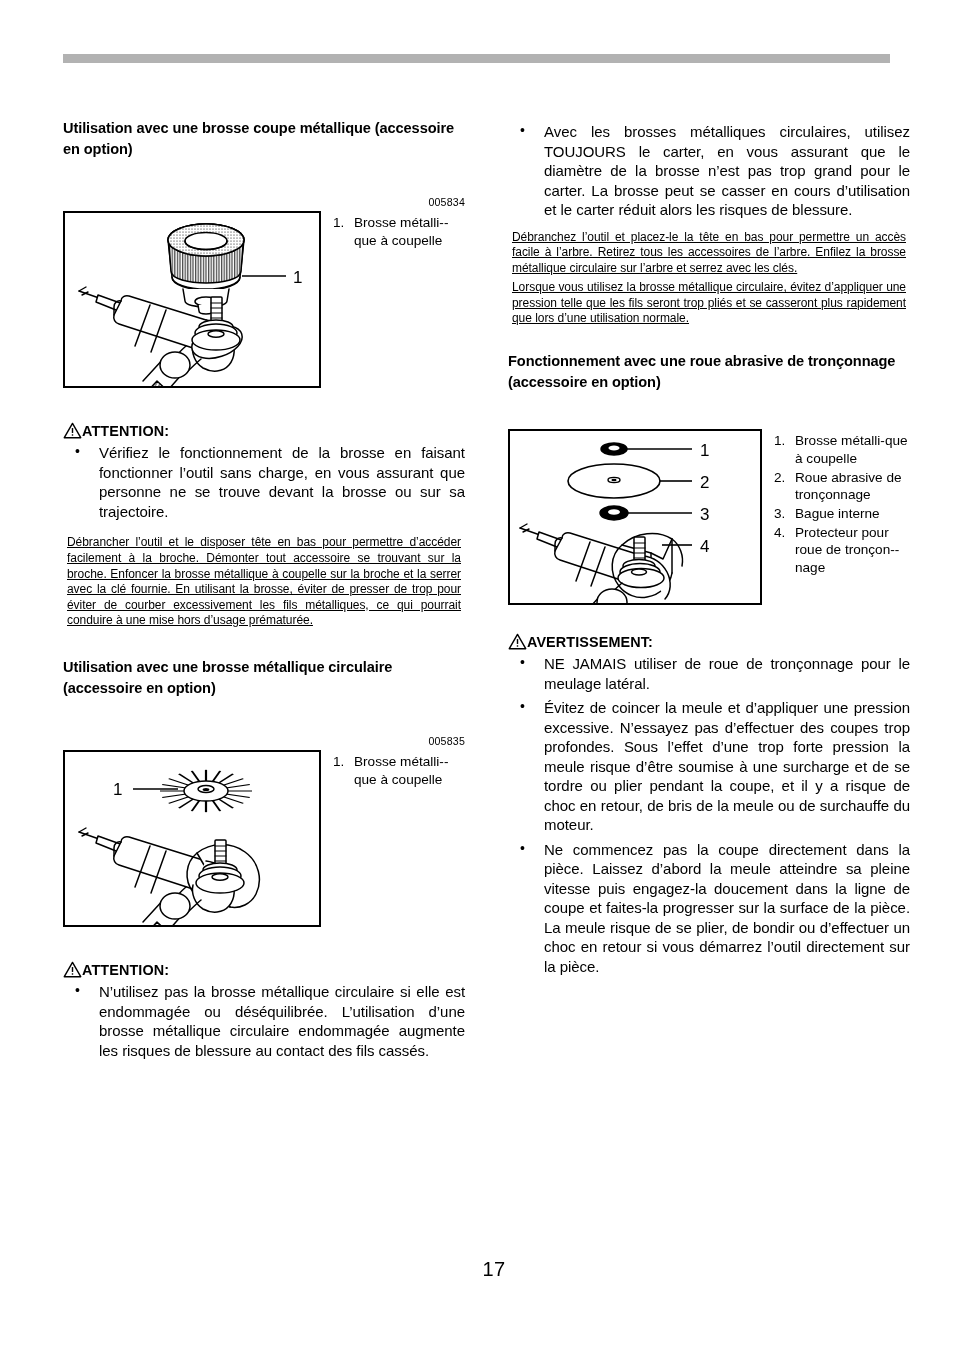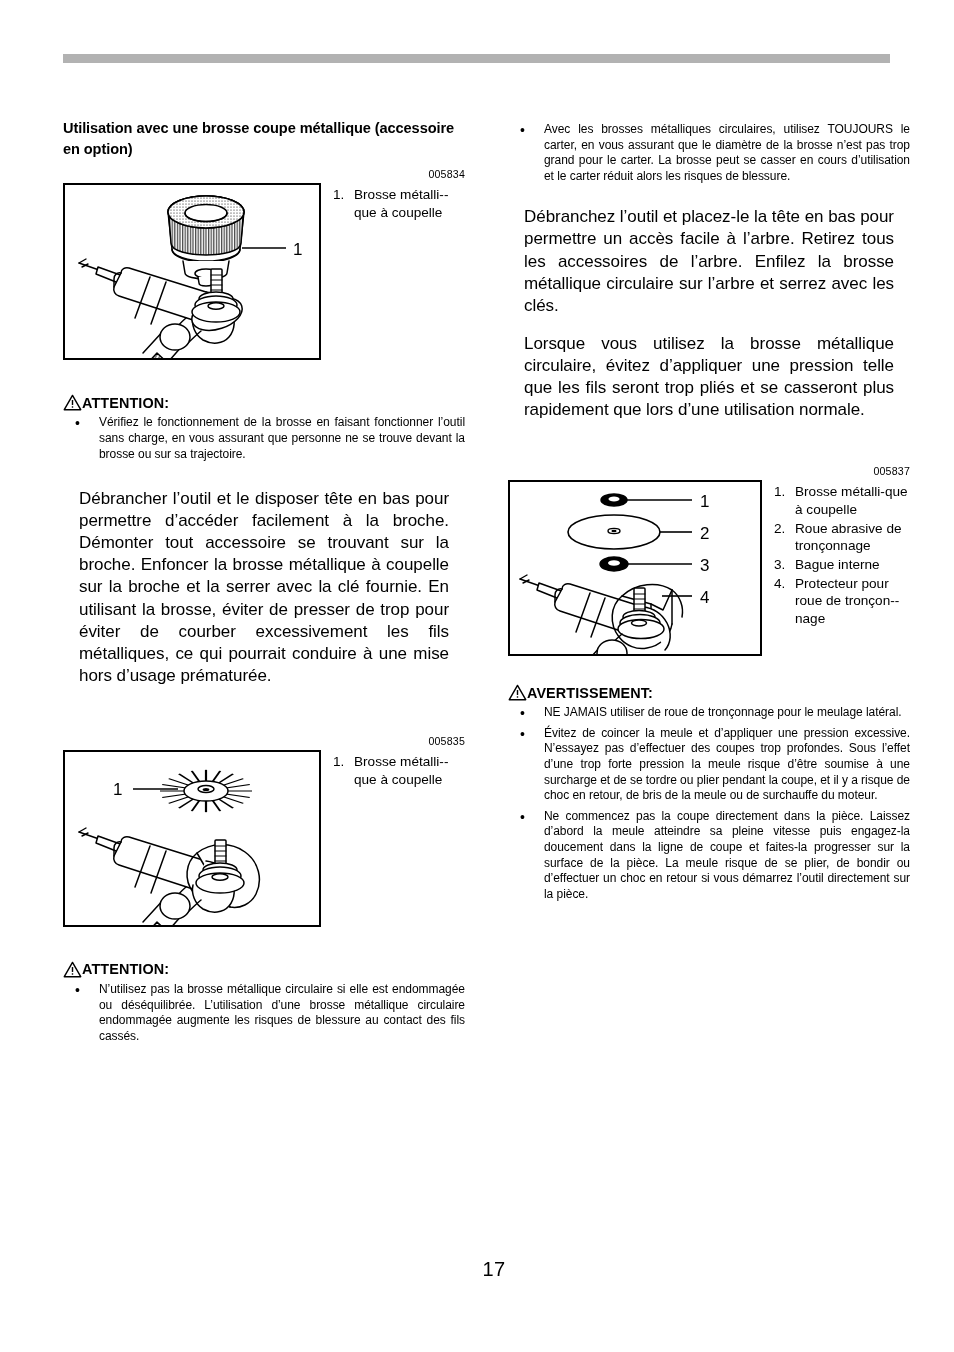--- a/index.html
+++ b/index.html
@@ -52,26 +52,27 @@
 
   
   h2.sec-title {
     font-size: 14.6px;
     font-weight: bold;
     line-height: 1.45;
     margin: 0 0 0 0;
     letter-spacing: -0.1px;
   }
   p.body {
-    font-size: 17px;
+    font-size: 12px;
     line-height: 1.30;
-    margin: 16px;
+    margin: 4px;
     text-align: justify;
     text-justify: inter-word;
     letter-spacing: -0.05px;
+    text-decoration: underline;
   }
 
   .gap-6 { height: 6px; }
   .gap-8 { height: 8px; }
   .gap-10 { height: 10px; }
   .gap-20 { height: 20px; }
   .gap-24 { height: 24px; }
   .gap-28 { height: 28px; }
   .gap-34 { height: 34px; }
 
@@ -96,40 +97,41 @@
 
   
   ul.bullets {
     list-style: none;
     margin: 4px 0 0 0;
     padding: 0;
   }
   ul.bullets > li {
     position: relative;
     padding-left: 36px;
-    font-size: 12px;
+    font-size: 15px;
     line-height: 1.30;
     text-align: justify;
     text-justify: inter-word;
     margin-bottom: 5px;
     letter-spacing: -0.05px;
   }
   ul.bullets > li:last-child { margin-bottom: 0; }
   ul.bullets > li::before {
     content: "\2022";
     position: absolute;
     left: 12px;
     top: -1px;
     font-size: 14px;
     line-height: 1.30;
   }
 
   
   .figure-block {
     position: relative;
+    margin-top: 28px;
   }
   .fig-code {
     position: absolute;
     right: 0;
     top: 0;
     font-size: 10.6px;
     letter-spacing: 0.2px;
   }
   .fig-code-row {
     height: 15px;
@@ -318,20 +320,21 @@
           <li>Vérifiez le fonctionnement de la brosse en faisant fonctionner l’outil sans charge, en vous assurant que personne ne se trouve devant la brosse ou sur sa trajectoire.</li>
         </ul>
       </div>
 
       <div class="gap-10"></div>
 
       <p class="body">Débrancher l’outil et le disposer tête en bas pour permettre d’accéder facilement à la broche. Démonter tout accessoire se trouvant sur la broche. Enfoncer la brosse métallique à coupelle sur la broche et la serrer avec la clé fournie. En utilisant la brosse, éviter de presser de trop pour éviter de courber excessivement les fils métalliques, ce qui pourrait conduire à une mise hors d’usage prématurée.</p>
 
       <div class="gap-24"></div>
 
+      <h2 class="sec-title">Utilisation avec une brosse métallique circulaire (accessoire en option)</h2>
 
       <div class="gap-8"></div>
 
       <div class="figure-block">
         <div class="fig-code-row">
           <span class="fig-code">005835</span>
         </div>
         <div class="fig-row">
           <div class="fig-box">
             <svg width="254" height="173" viewBox="0 0 254 173" xmlns="http://www.w3.org/2000/svg">
@@ -461,27 +464,25 @@
       </ul>
 
       <div class="gap-6"></div>
 
       <p class="body">Débranchez l’outil et placez-le la tête en bas pour permettre un accès facile à l’arbre. Retirez tous les accessoires de l’arbre. Enfilez la brosse métallique circulaire sur l’arbre et serrez avec les clés.</p>
 
       <p class="body">Lorsque vous utilisez la brosse métallique circulaire, évitez d’appliquer une pression telle que les fils seront trop pliés et se casseront plus rapidement que lors d’une utilisation normale.</p>
 
       <div class="gap-20"></div>
 
+      <h2 class="sec-title">Fonctionnement avec une roue abrasive de tronçonnage (accessoire en option)</h2>
 
       <div class="gap-8"></div>
 
       <div class="figure-block">
-        <div class="fig-code-row">
-          <span class="fig-code">005837</span>
-        </div>
         <div class="fig-row">
           <div class="fig-box">
             <svg width="250" height="172" viewBox="0 0 250 172" xmlns="http://www.w3.org/2000/svg">
               <defs>
                 <pattern id="knurlC" width="3.2" height="14" patternUnits="userSpaceOnUse" patternTransform="rotate(28)">
                   <rect width="3.2" height="14" fill="#fff"></rect>
                   <line x1="0.8" y1="0" x2="0.8" y2="14" stroke="#000" stroke-width="0.8"></line>
                 </pattern>
               </defs>
 

